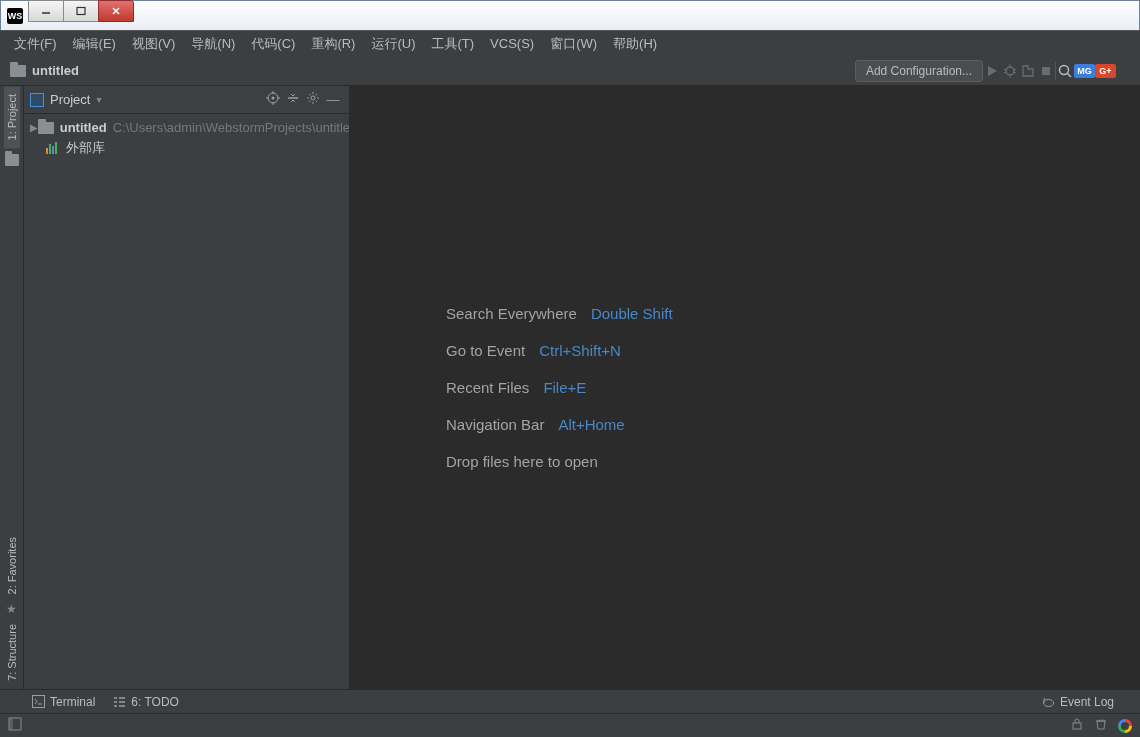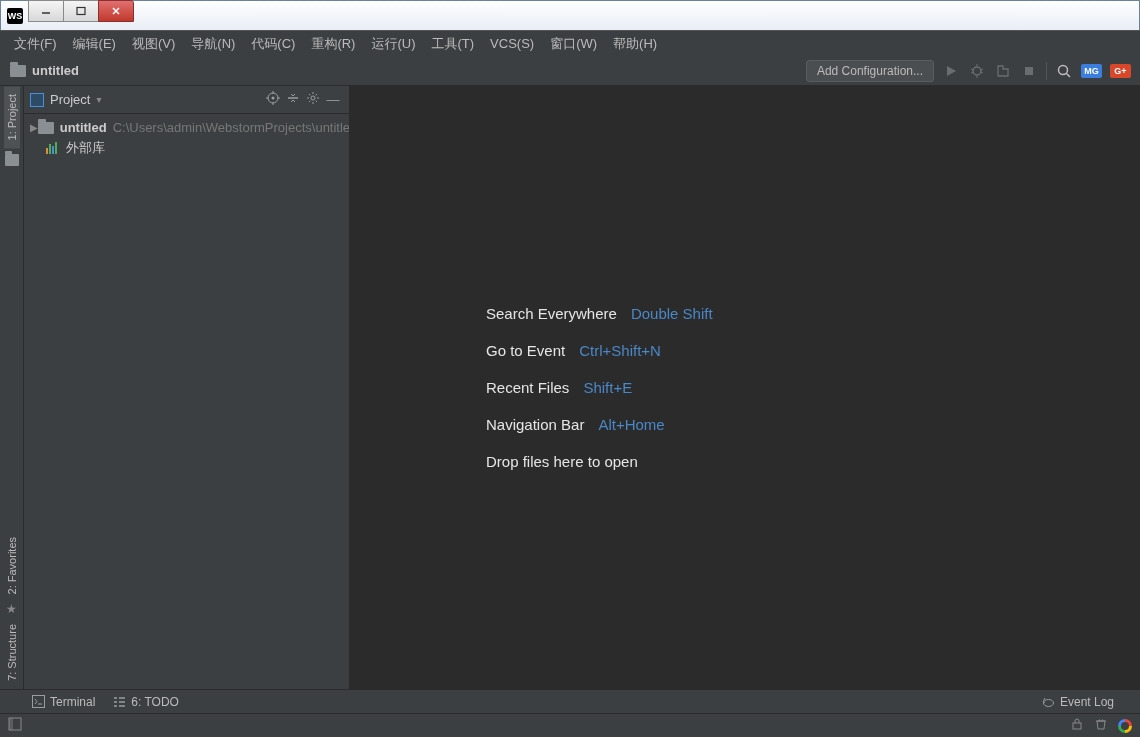--- a/index.html
+++ b/index.html
@@ -16,21 +16,21 @@
 
 
 .menubar { height:26px; background:#3c3f41; display:flex; align-items:center; padding:0 6px; color:#bbb; font-size:13px; border-top:1px solid #555;}
 .menubar .menuitem { padding:2px 8px; cursor:default; }
 
 
 .navrow { height:30px; background:#3c3f41; display:flex; align-items:center; border-bottom:1px solid #2b2b2b; }
 .navrow .bc-icon { width:16px; height:12px; background:#8a8f94; margin:0 6px 0 10px; border-radius:1px; position:relative;}
 .navrow .bc-icon:before{content:"";position:absolute;top:-3px;left:0;width:8px;height:3px;background:#8a8f94;border-radius:1px 1px 0 0;}
 .navrow .bc-text { color:#ccc; font-size:13px; font-weight:bold; flex:1; }
-.navrow .right { display:flex; align-items:center; gap:8px; padding-right:9px;}
+.navrow .right { display:flex; align-items:center; padding-right:24px;}
 .addconf { border:1px solid #5a5d5f; background:#4b4e50; color:#bbb; font-size:12px; padding:3px 10px; border-radius:3px;}
 .ticon { width:18px; height:18px; color:#6a6d70; display:flex; align-items:center; justify-content:center;}
 .ticon.active { color:#bbb; }
 .ticon svg{width:16px;height:16px;}
 .sq{width:21px;height:14px;background:#3b7ee0;border-radius:2px;display:flex;align-items:center;justify-content:center;color:#fff;font-size:9px;font-weight:bold;}
 .sq.red{background:#d9472b;}
 
 
 .mainrow { flex:1; display:flex; min-height:0; }
 
@@ -66,21 +66,21 @@
 .treeitem .libicon span:nth-child(2){height:10px;background:#4fae5c;}
 .treeitem .libicon span:nth-child(3){height:8px;background:#4a90d9;}
 .treeitem .libicon span:nth-child(4){height:12px;background:#4fae5c;}
 .treeitem .name{color:#ccc;}
 .treeitem .name.bold{font-weight:bold;}
 .treeitem .path{color:#777;margin-left:6px;}
 
 
 .editor{flex:1;background:#2b2b2b;display:flex;flex-direction:column;align-items:flex-start;justify-content:center;padding-left:96px;}
 .hint{display:flex;gap:14px;margin:10px 0;font-size:15px;}
-.hint .label{color:#e5e5e5;margin-left:40px;}
+.hint .label{color:#a3a3a3;}
 .hint .key{color:#4a87c7;}
 
 
 .toolwindowbar{height:24px;background:#3c3f41;border-top:1px solid #2b2b2b;display:flex;align-items:center;font-size:12px;color:#bbb;padding:0 8px;}
 .toolwindowbar .twitem{display:flex;align-items:center;gap:5px;margin-right:18px;}
 .toolwindowbar .twitem svg{width:13px;height:13px;}
 .toolwindowbar .spacer{flex:1;}
 
 .statusbar{height:24px;background:#3c3f41;border-top:1px solid #2b2b2b;display:flex;align-items:center;padding:0 8px;color:#888;}
 .statusbar svg{width:14px;height:14px;}
@@ -236,21 +236,21 @@
     <div class="hint">
       <span class="label">Search Everywhere</span>
       <span class="key">Double Shift</span>
     </div>
     <div class="hint">
       <span class="label">Go to Event</span>
       <span class="key">Ctrl+Shift+N</span>
     </div>
     <div class="hint">
       <span class="label">Recent Files</span>
-      <span class="key">Shift+E</span>
+      <span class="key">File+E</span>
     </div>
     <div class="hint">
       <span class="label">Navigation Bar</span>
       <span class="key">Alt+Home</span>
     </div>
     <div class="hint">
       <span class="label">Drop files here to open</span>
     </div>
   </div>
 </div>

